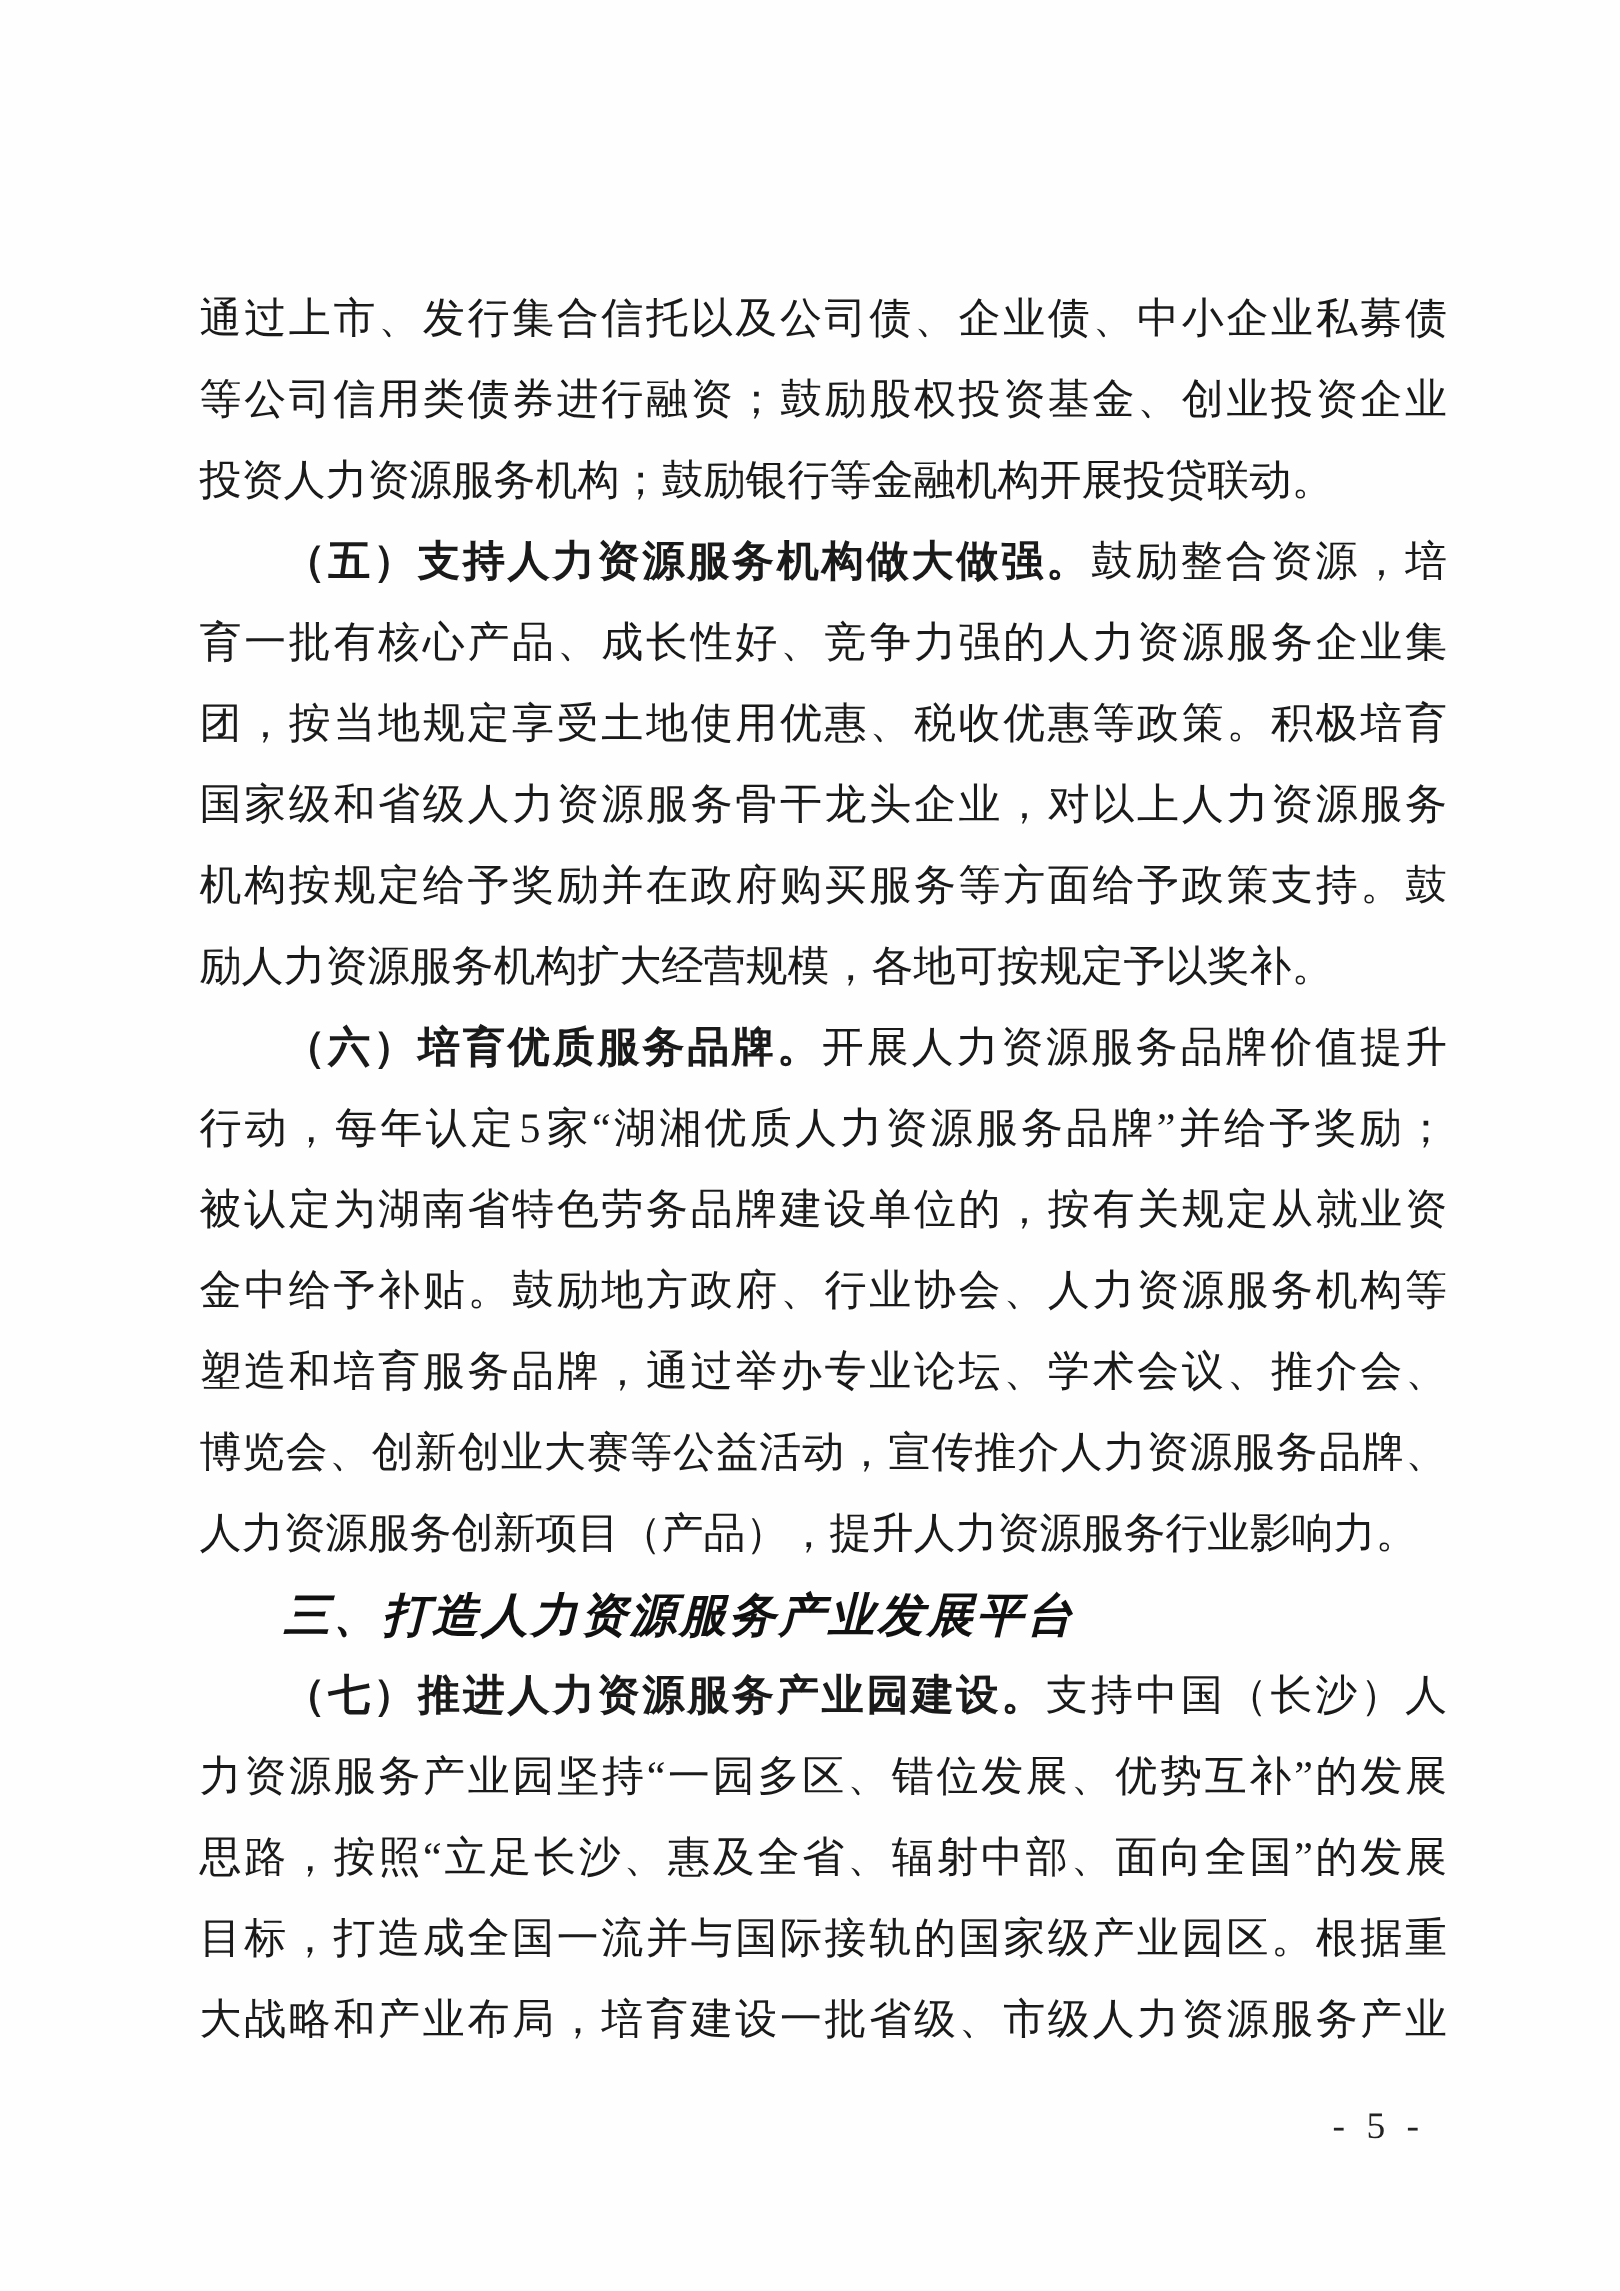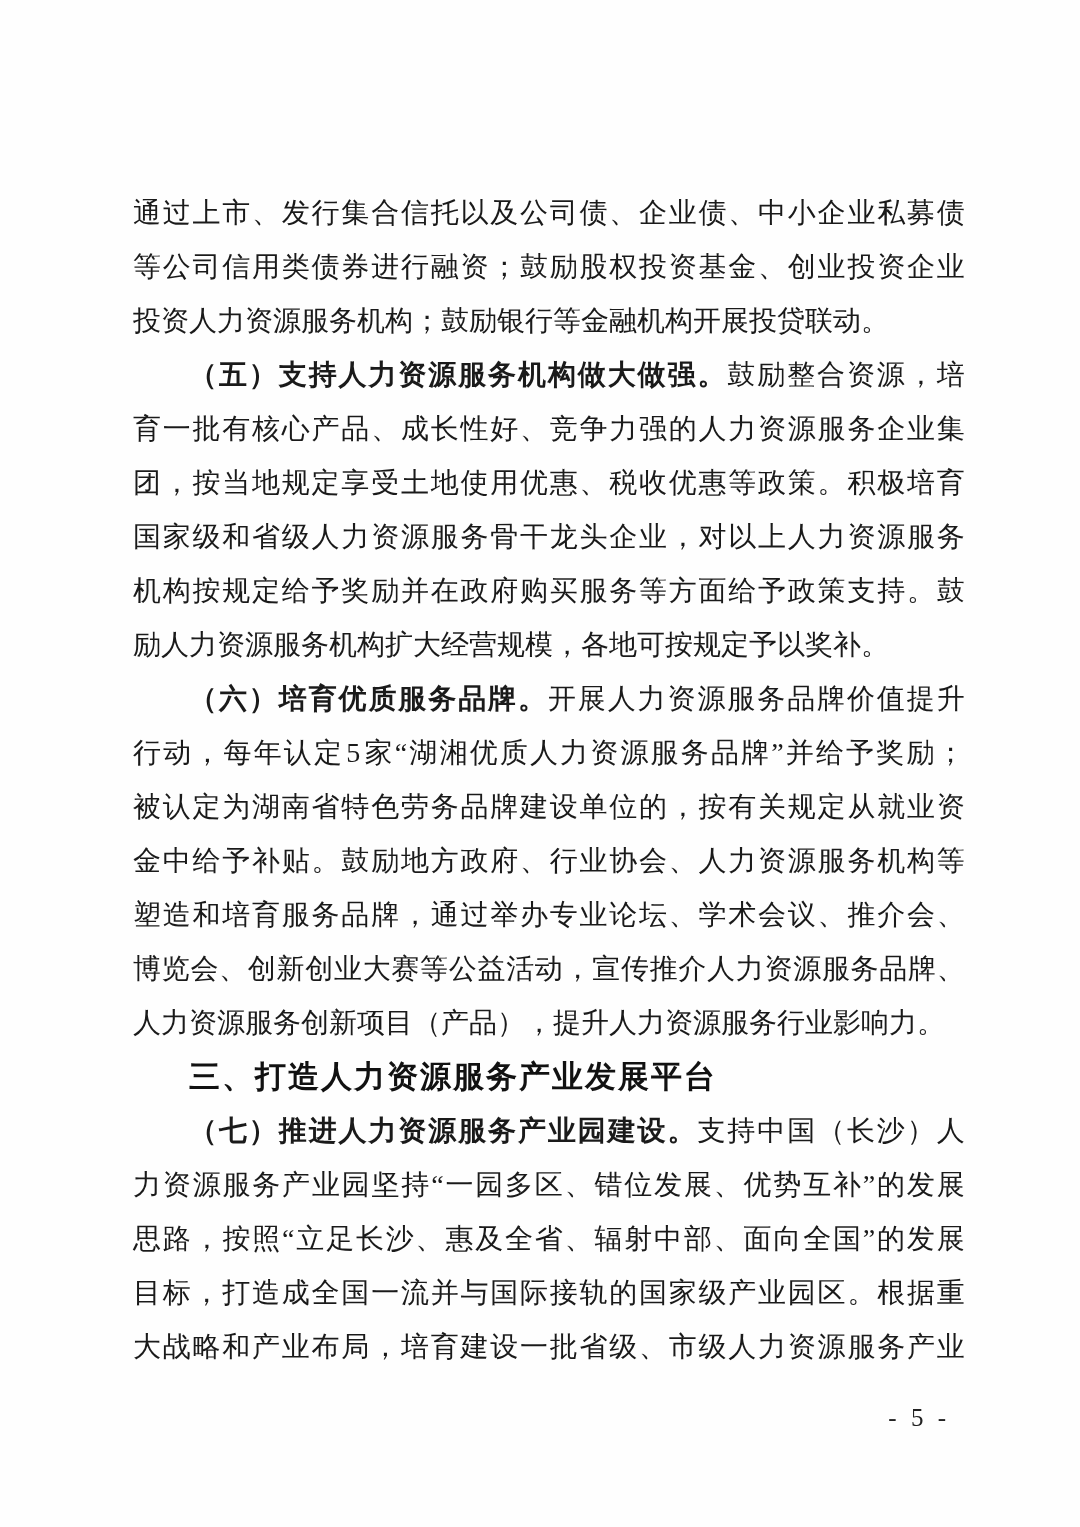--- a/index.html
+++ b/index.html
@@ -49,20 +49,21 @@
   }
   .char { display: inline-block; }
   .char.bold { font-weight: bold; }
   .line.heading {
     display: block;
     font-family: "Liberation Sans", sans-serif;
     font-weight: bold;
     font-size: 31px;
     letter-spacing: 2px;
     color: #111111;
+    font-style: italic;
   }
   .page-number {
     position: absolute;
     top: 1404px;
     right: 130px;
     font-size: 25px;
     letter-spacing: 4px;
     color: #222222;
     font-family: "Liberation Serif", serif;
   }

